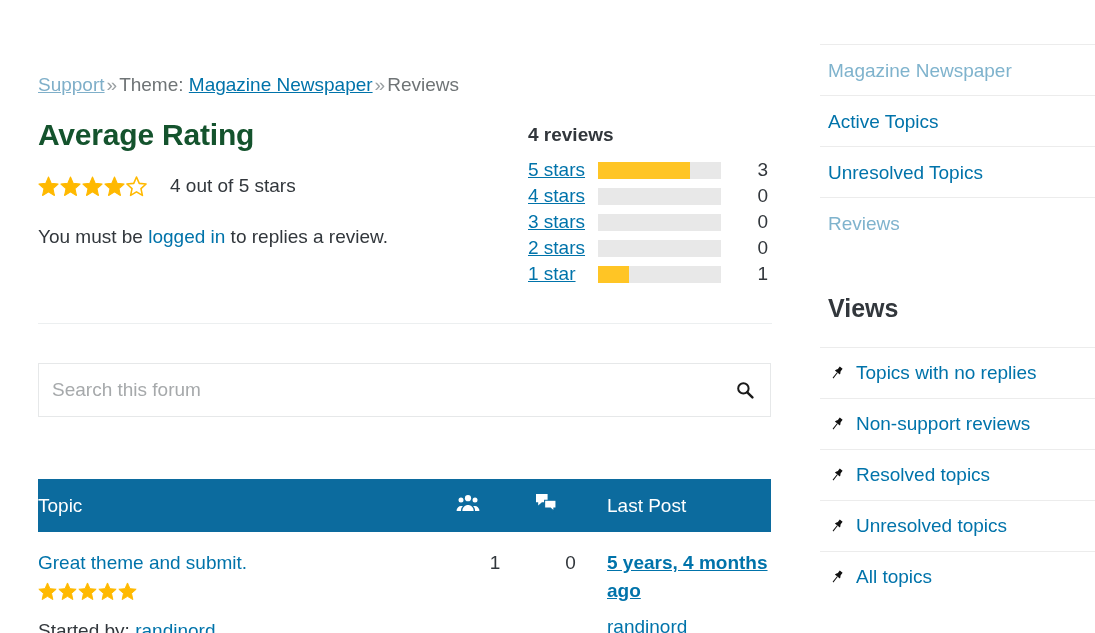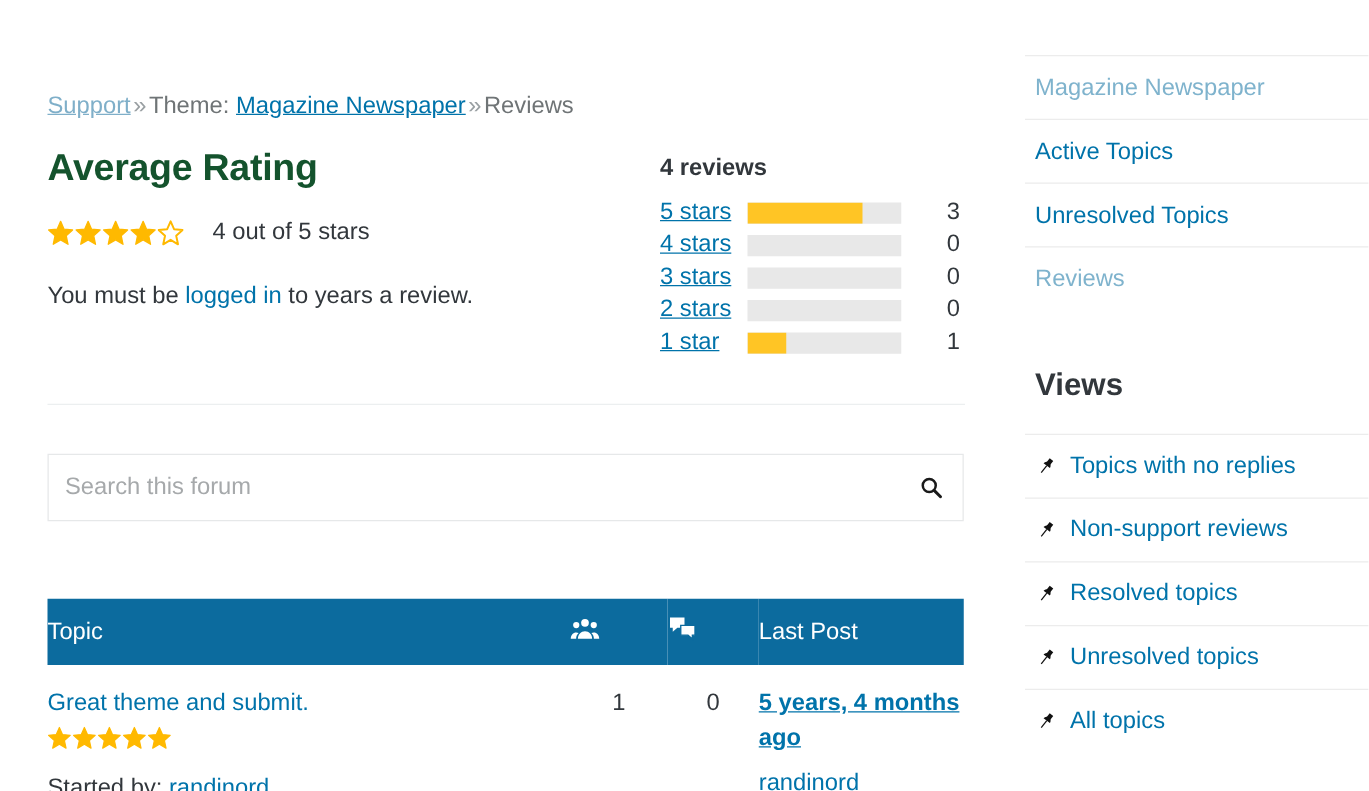--- a/index.html
+++ b/index.html
@@ -315,21 +315,21 @@
             </span>
             <span class="star" style="width:21px;height:21px;">
               <svg width="21" height="21" viewBox="0 0 16 16">
                 <polygon points="8,0.8 10.1,5.6 15.3,6.1 11.4,9.6 12.5,14.8 8,12.1 3.5,14.8 4.6,9.6 0.7,6.1 5.9,5.6" fill="none" stroke="#ffb900" stroke-width="1.2" stroke-linejoin="round"></polygon>
               </svg>
             </span>
           </span>
         <span class="rating-text">4 out of 5 stars</span>
       </div>
 
-      <div class="login-line"><span>You must be </span><a href="#">logged in</a><span> to years a review.</span></div>
+      <div class="login-line"><span>You must be </span><a href="#">logged in</a><span> to replies a review.</span></div>
 
       <div class="breakdown">
         <div class="breakdown-title">4 reviews</div>
         <div id="bar-rows">
             <div class="bar-row">
               <a href="#" class="bar-label">5 stars</a>
               <span class="bar-track">
                 <span class="bar-fill" style="width:75%;background:#ffc525;"></span>
               </span>
               <span class="bar-count">3</span>

